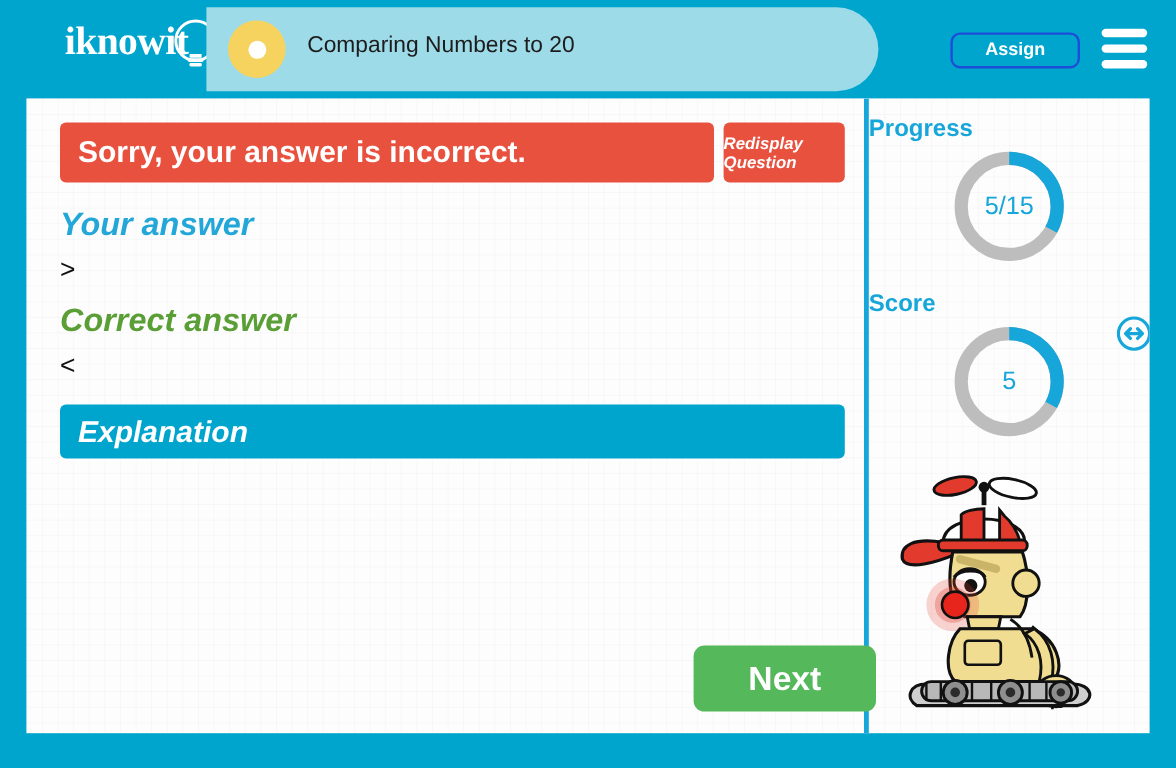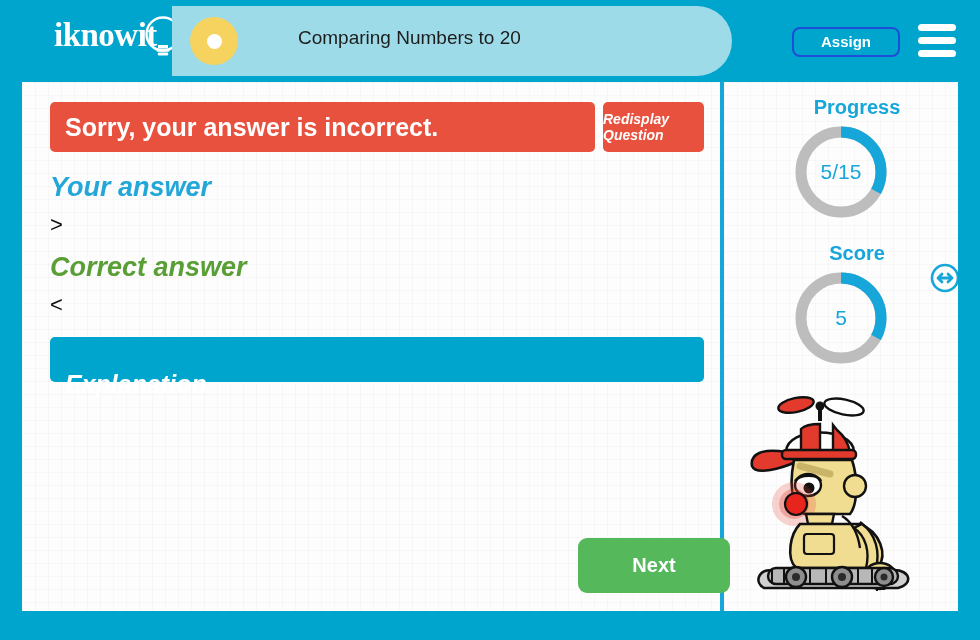--- a/index.html
+++ b/index.html
@@ -86,21 +86,20 @@
     border-radius: 50%;
     background: #ffffff;
   }
   #title-text {
     position: absolute;
     left: 84px;
     top: 21px;
     font-size: 19px;
     color: #1d1d1d;
     white-space: nowrap;
-    margin-left: 42px;
   }
 
   #assign-button {
     position: absolute;
     left: 792px;
     top: 27px;
     width: 108px;
     height: 30px;
     border: 2px solid #1d4ed8;
     border-radius: 8px;
@@ -241,21 +240,20 @@
     border-radius: 5px;
   }
   #explanation-banner-text {
     position: absolute;
     left: 15px;
     top: 9px;
     color: #ffffff;
     font-weight: bold;
     font-style: italic;
     font-size: 25px;
-    margin-top: 24px;
   }
 
   #explanation-body {
     position: absolute;
     left: 28px;
     top: 320px;
     width: 654px;
     text-align: center;
   }
   #explanation-line1 {
@@ -275,42 +273,40 @@
     left: 556px;
     top: 456px;
     width: 152px;
     height: 55px;
     background: #55b85b;
     border: none;
     border-radius: 9px;
     color: #ffffff;
     font-family: "Liberation Sans", sans-serif;
     font-weight: bold;
-    font-size: 20px;
+    font-size: 28px;
     cursor: pointer;
     padding: 0;
   }
 
   
   #right-col {
     position: absolute;
     left: 702px;
     top: 0;
     width: 234px;
     height: 529px;
   }
 
   .stat-label {
     position: absolute;
     width: 234px;
-    text-align: center;
     color: #16a6d9;
     font-weight: bold;
     font-size: 20px;
-    margin-left: 16px;
   }
   #progress-label { top: 14px; }
   #score-label { top: 160px; }
 
   .gauge {
     position: absolute;
     left: 67px;
     width: 100px;
     height: 100px;
   }

